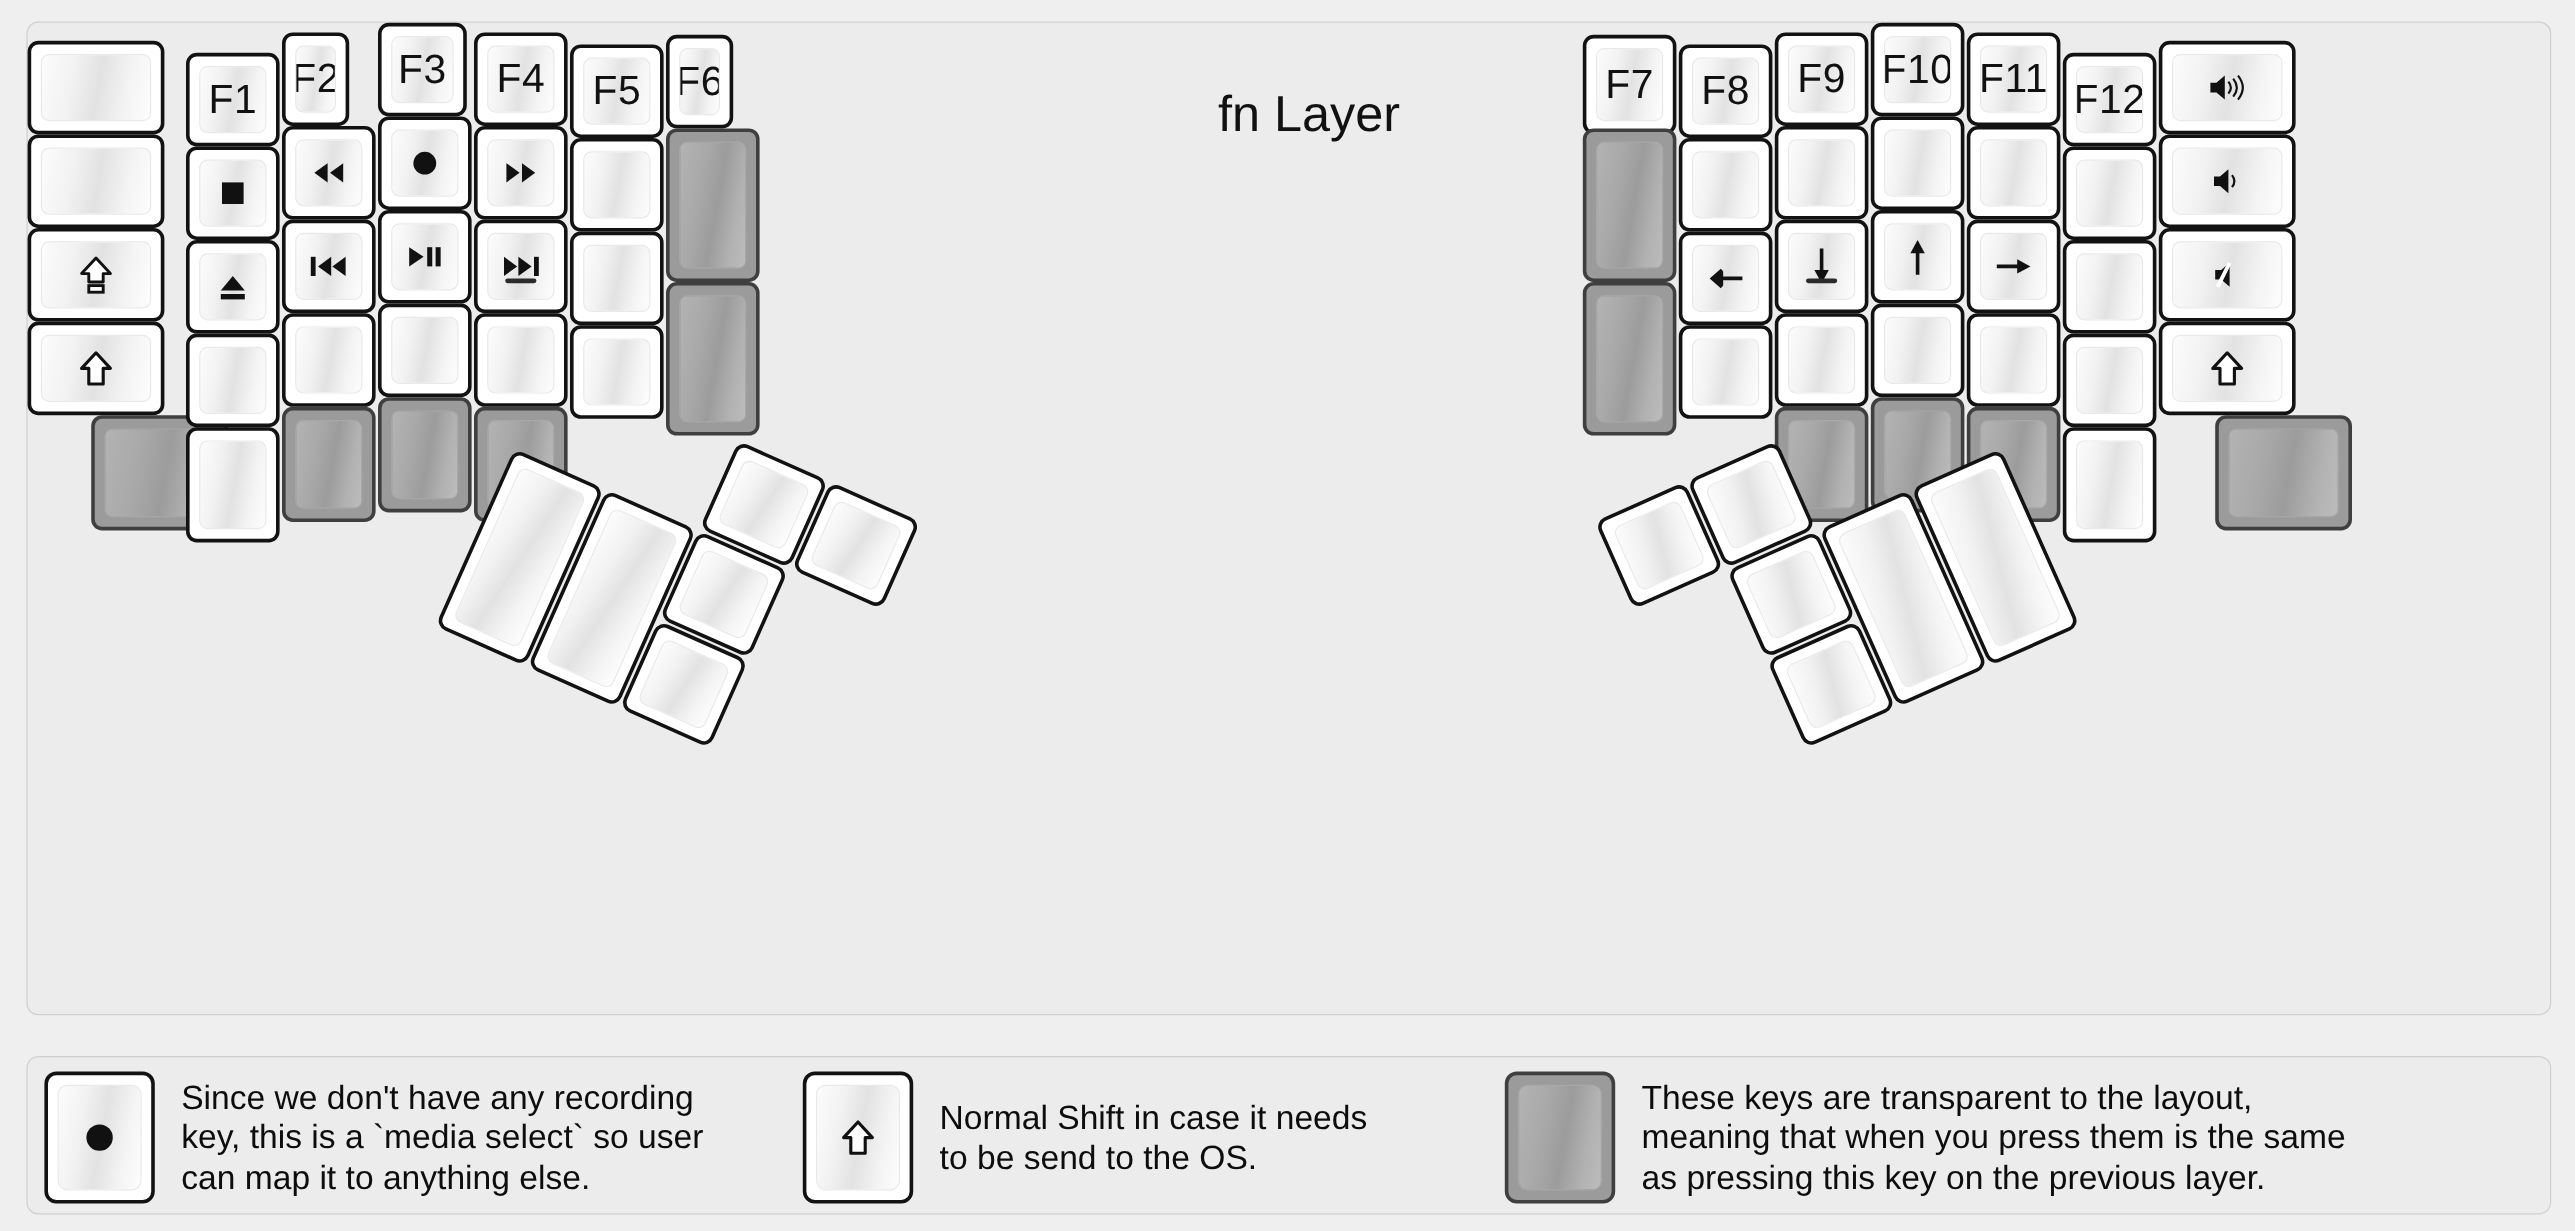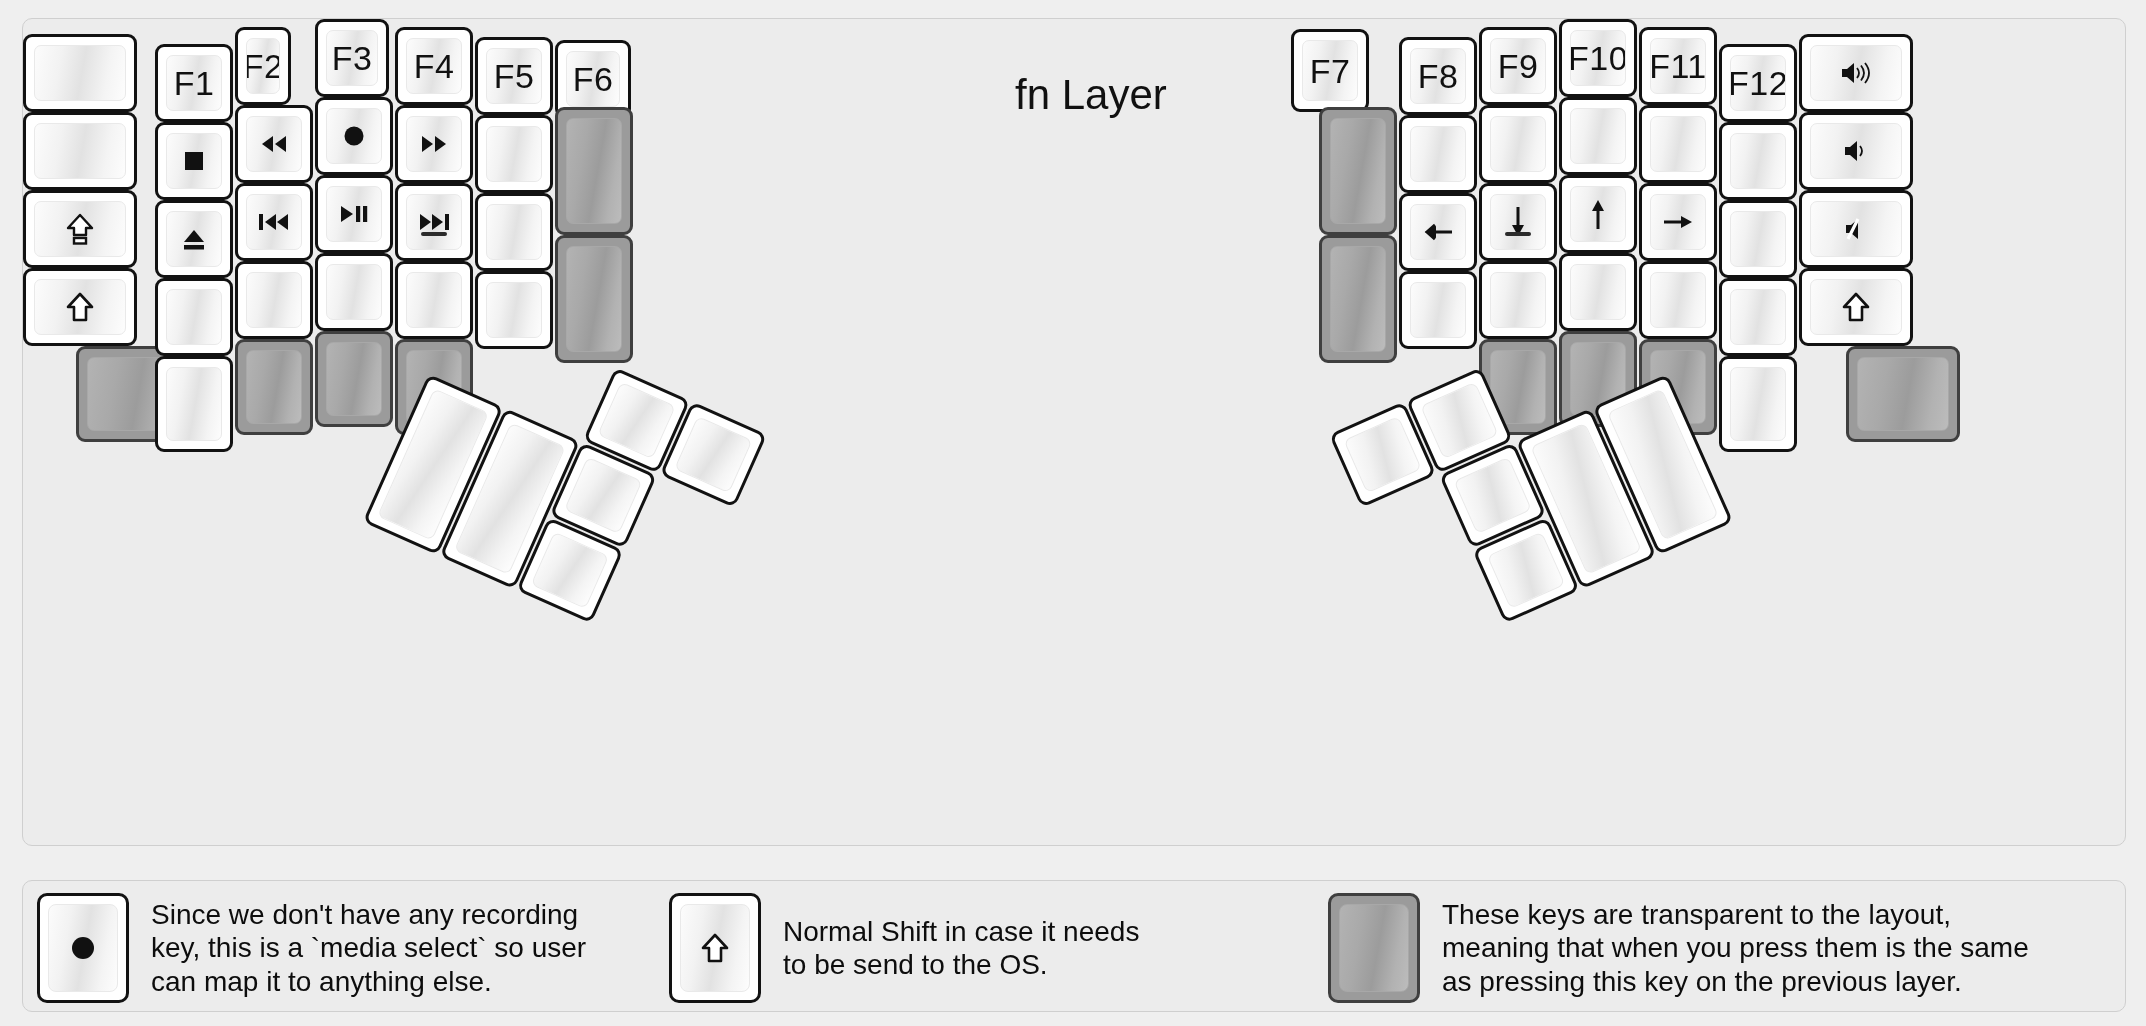--- a/index.html
+++ b/index.html
@@ -249,21 +249,21 @@
     <div class="key" style="left:452px;top:96px;width:78px;height:78px;">
       <div class="cap"></div>
       </div>
     <div class="key" style="left:452px;top:174px;width:78px;height:78px;">
       <div class="cap"></div>
       </div>
     <div class="key" style="left:452px;top:252px;width:78px;height:78px;">
       <div class="cap"></div>
       </div>
 
-    <div class="key" style="left:532px;top:10px;width:76px;height:78px;margin-top:11px;">
+    <div class="key" style="left:532px;top:10px;width:56px;height:78px;">
       <div class="cap">
           <span class="lbl">F6</span>
         </div>
       </div>
     <div class="key trans" style="left:532px;top:88px;width:78px;height:128px;">
       <div class="cap"></div>
       </div>
     <div class="key trans" style="left:532px;top:216px;width:78px;height:128px;">
       <div class="cap"></div>
       </div>
@@ -285,21 +285,21 @@
         <div class="cap"></div>
         </div>
       <div class="key" style="left:168px;top:142px;width:82px;height:80px;">
         <div class="cap"></div>
         </div>
     </div>
   </div>
 
   <div>
 
-    <div class="key" style="left:1268px;top:10px;width:78px;height:83px;">
+    <div class="key" style="left:1296px;top:10px;width:78px;height:83px;">
       <div class="cap">
           <span class="lbl">F7</span>
         </div>
       </div>
     <div class="key trans" style="left:1296px;top:88px;width:78px;height:128px;">
       <div class="cap"></div>
       </div>
     <div class="key trans" style="left:1296px;top:216px;width:78px;height:128px;">
       <div class="cap"></div>
       </div>
@@ -515,21 +515,21 @@
             <svg class="ic" width="30" height="34" viewBox="0 0 30 34">
               <path d="M15 4 L27 17 H21 V30 H9 V17 H3 Z" fill="#fff" stroke="#111" stroke-width="2.6" stroke-linejoin="round"></path>
             </svg>
           </span>
       </div>
     </div>
     <div class="lgtxt">Normal Shift in case it needs
 to be send to the OS.</div>
   </div>
 
-  <div class="lg" style="left:1286px;padding-left:19px;">
+  <div class="lg" style="left:1212px;padding-left:19px;">
     <div class="lgkey trans">
       <div class="cap"></div>
     </div>
     <div class="lgtxt">These keys are transparent to the layout,
 meaning that when you press them is the same
 as pressing this key on the previous layer.</div>
   </div>
 </div>
 
 </body></html>

